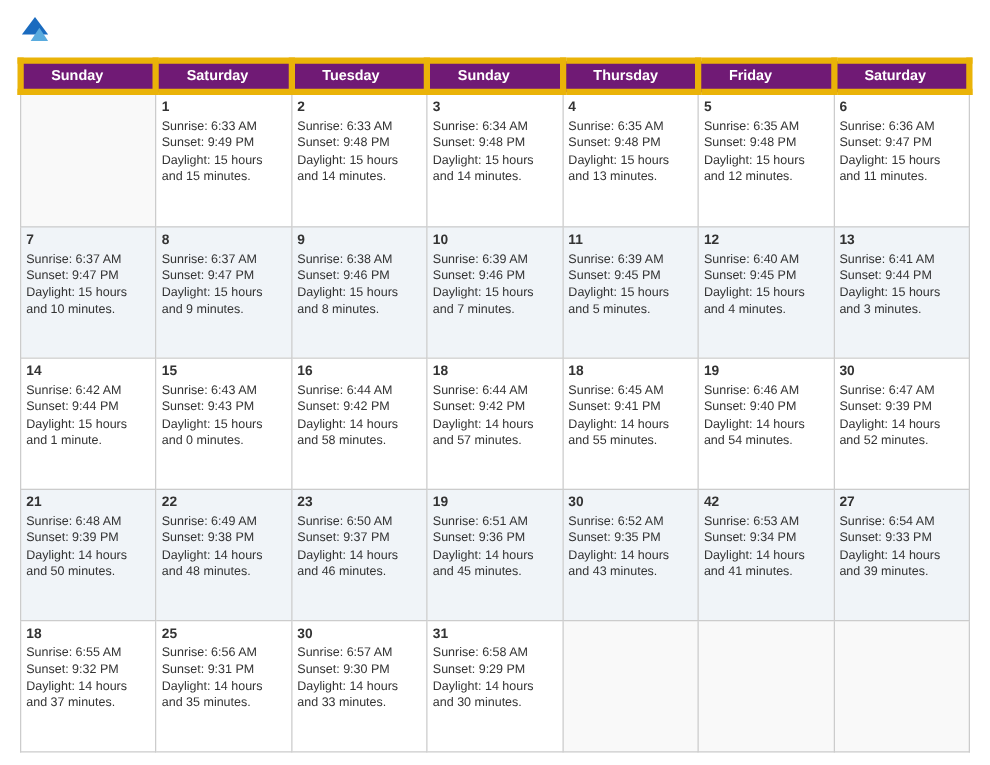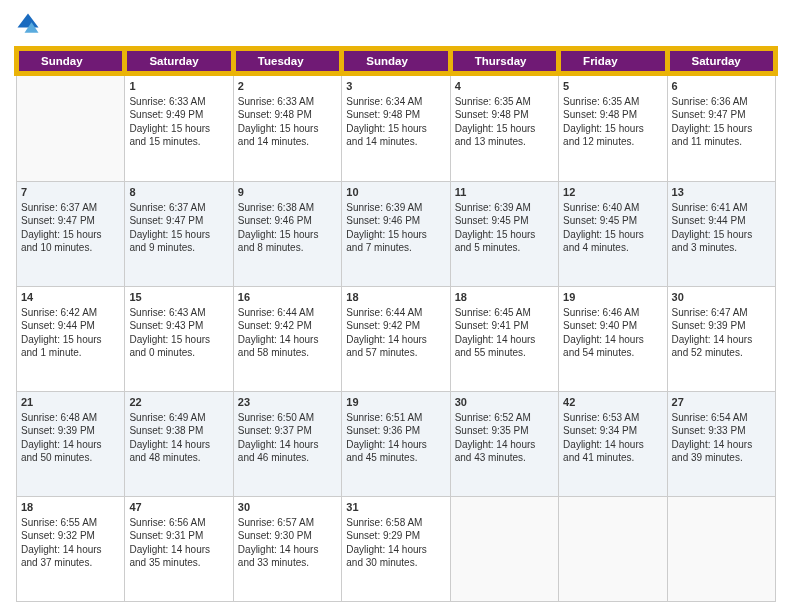--- a/index.html
+++ b/index.html
@@ -253,21 +253,21 @@
             <span class="day-number">27</span>
             <div class="day-info">Sunrise: 6:54 AM<br>Sunset: 9:33 PM<br>Daylight: 14 hours<br>and 39 minutes.</div>
           </td>
         </tr>
         <tr>
           <td>
             <span class="day-number">18</span>
             <div class="day-info">Sunrise: 6:55 AM<br>Sunset: 9:32 PM<br>Daylight: 14 hours<br>and 37 minutes.</div>
           </td>
           <td>
-            <span class="day-number">47</span>
+            <span class="day-number">25</span>
             <div class="day-info">Sunrise: 6:56 AM<br>Sunset: 9:31 PM<br>Daylight: 14 hours<br>and 35 minutes.</div>
           </td>
           <td>
             <span class="day-number">30</span>
             <div class="day-info">Sunrise: 6:57 AM<br>Sunset: 9:30 PM<br>Daylight: 14 hours<br>and 33 minutes.</div>
           </td>
           <td>
             <span class="day-number">31</span>
             <div class="day-info">Sunrise: 6:58 AM<br>Sunset: 9:29 PM<br>Daylight: 14 hours<br>and 30 minutes.</div>
           </td>

